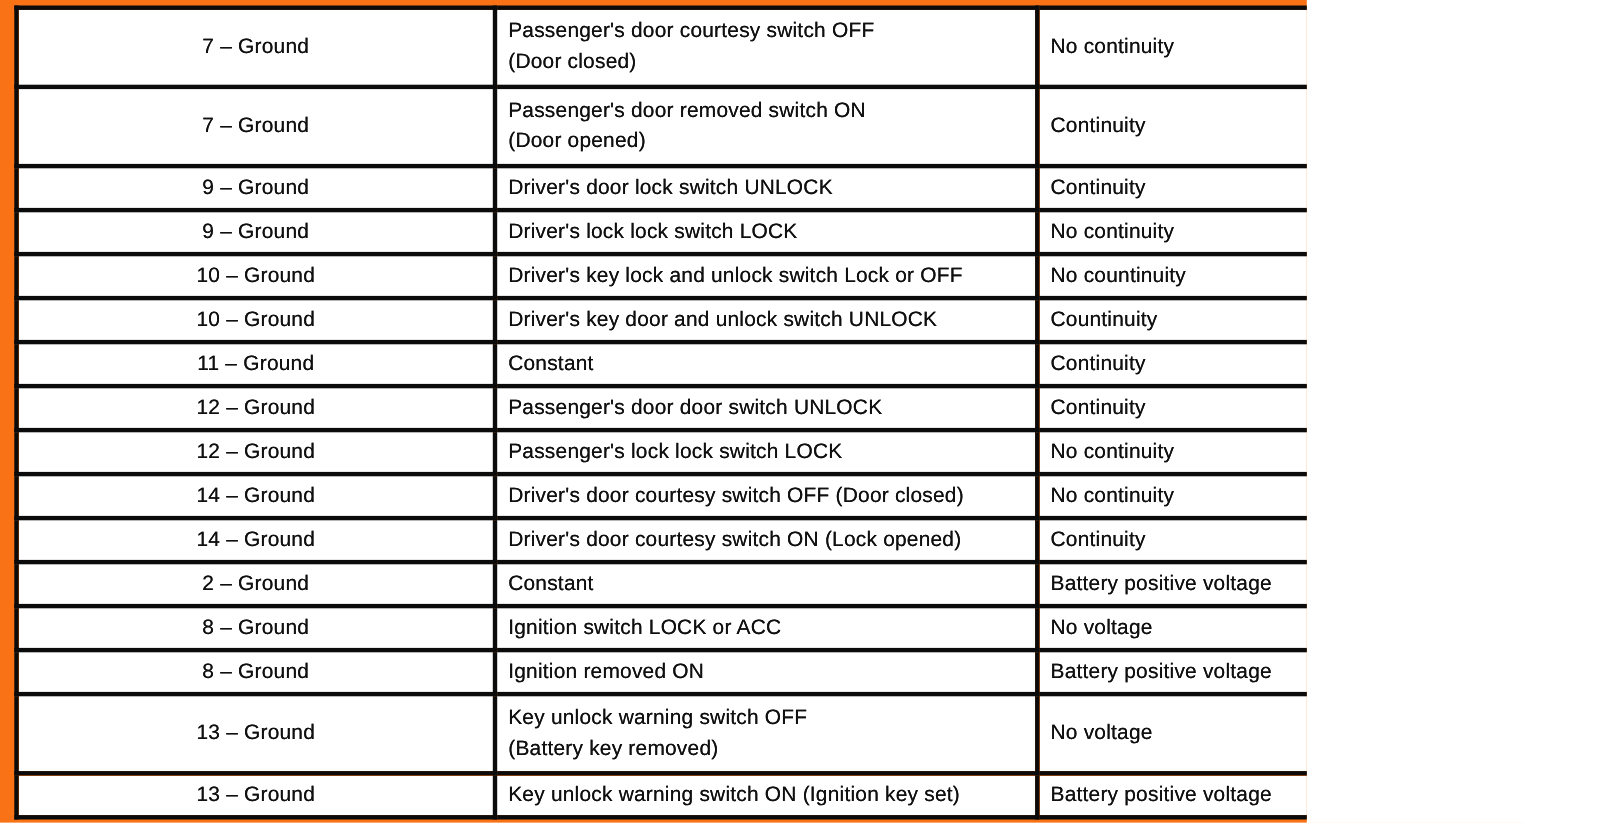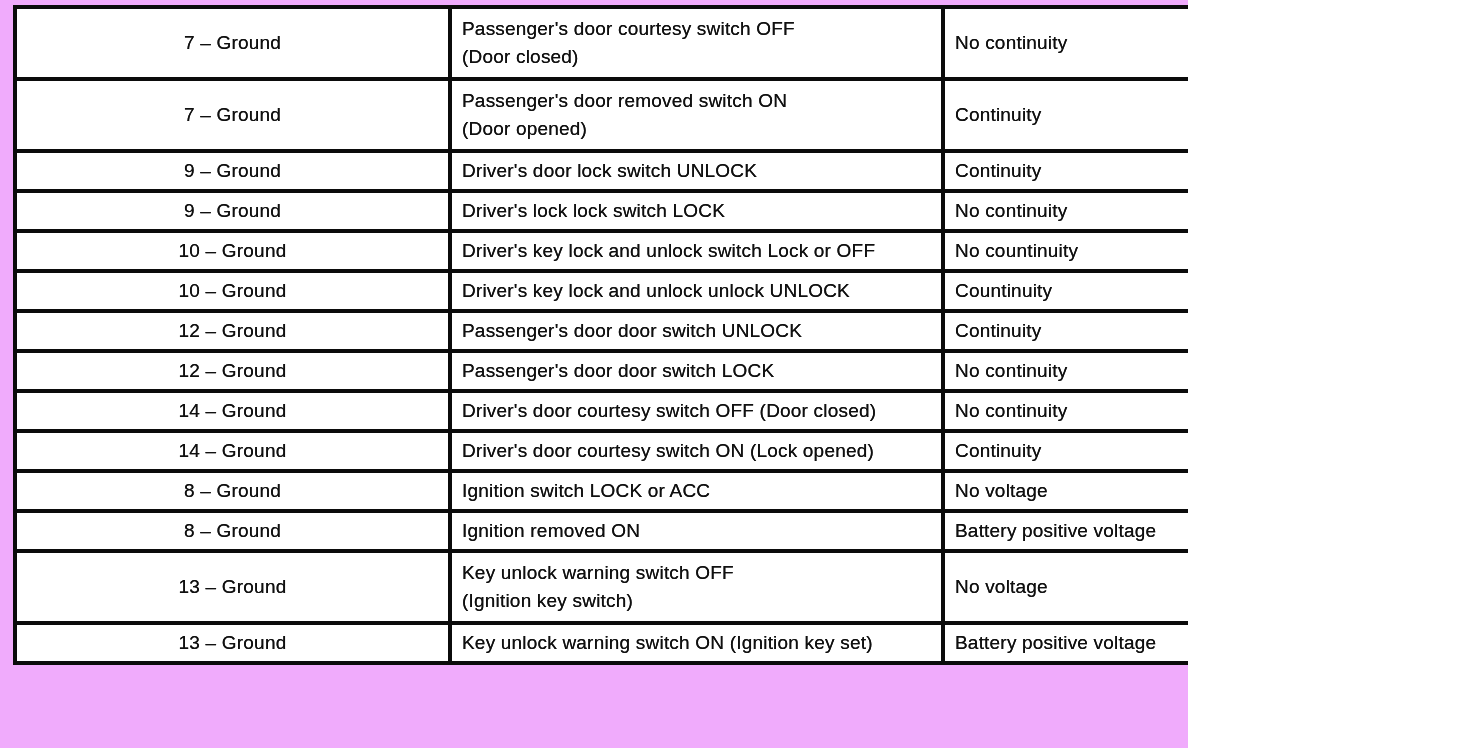--- a/index.html
+++ b/index.html
@@ -4,21 +4,21 @@
 <style>
   html, body {
     margin: 0;
     padding: 0;
     background: #ffffff;
   }
   .page {
     position: relative;
     width: 1188px;
     height: 748px;
-    background: #f0abfc;
+    background: #f97316;
     overflow: hidden;
     font-family: "Liberation Sans", sans-serif;
   }
   table.spec-table {
     position: absolute;
     left: 13px;
     top: 5px;
     width: 1428px;
     border-collapse: collapse;
     table-layout: fixed;
@@ -88,66 +88,76 @@
   </tr>
 
   <tr>
     <td class="col-terminal">10 – Ground</td>
     <td class="col-condition">Driver's key lock and unlock switch Lock or OFF</td>
     <td class="col-result">No countinuity</td>
   </tr>
 
   <tr>
     <td class="col-terminal">10 – Ground</td>
-    <td class="col-condition">Driver's key lock and unlock unlock UNLOCK</td>
+    <td class="col-condition">Driver's key door and unlock switch UNLOCK</td>
     <td class="col-result">Countinuity</td>
   </tr>
 
+  <tr>
+    <td class="col-terminal">11 – Ground</td>
+    <td class="col-condition">Constant</td>
+    <td class="col-result">Continuity</td>
+  </tr>
 
   <tr>
     <td class="col-terminal">12 – Ground</td>
     <td class="col-condition">Passenger's door door switch UNLOCK</td>
     <td class="col-result">Continuity</td>
   </tr>
 
   <tr>
     <td class="col-terminal">12 – Ground</td>
-    <td class="col-condition">Passenger's door door switch LOCK</td>
+    <td class="col-condition">Passenger's lock lock switch LOCK</td>
     <td class="col-result">No continuity</td>
   </tr>
 
   <tr>
     <td class="col-terminal">14 – Ground</td>
     <td class="col-condition">Driver's door courtesy switch OFF (Door closed)</td>
     <td class="col-result">No continuity</td>
   </tr>
 
   <tr>
     <td class="col-terminal">14 – Ground</td>
     <td class="col-condition">Driver's door courtesy switch ON (Lock opened)</td>
     <td class="col-result">Continuity</td>
   </tr>
 
+  <tr>
+    <td class="col-terminal">2 – Ground</td>
+    <td class="col-condition">Constant</td>
+    <td class="col-result">Battery positive voltage</td>
+  </tr>
 
   <tr>
     <td class="col-terminal">8 – Ground</td>
     <td class="col-condition">Ignition switch LOCK or ACC</td>
     <td class="col-result">No voltage</td>
   </tr>
 
   <tr>
     <td class="col-terminal">8 – Ground</td>
     <td class="col-condition">Ignition removed ON</td>
     <td class="col-result">Battery positive voltage</td>
   </tr>
 
   <tr class="tall">
     <td class="col-terminal">13 – Ground</td>
     <td class="col-condition">Key unlock warning switch OFF
-(Ignition key switch)</td>
+(Battery key removed)</td>
     <td class="col-result">No voltage</td>
   </tr>
 
   <tr>
     <td class="col-terminal">13 – Ground</td>
     <td class="col-condition">Key unlock warning switch ON (Ignition key set)</td>
     <td class="col-result">Battery positive voltage</td>
   </tr>
 </tbody>
   </table>

